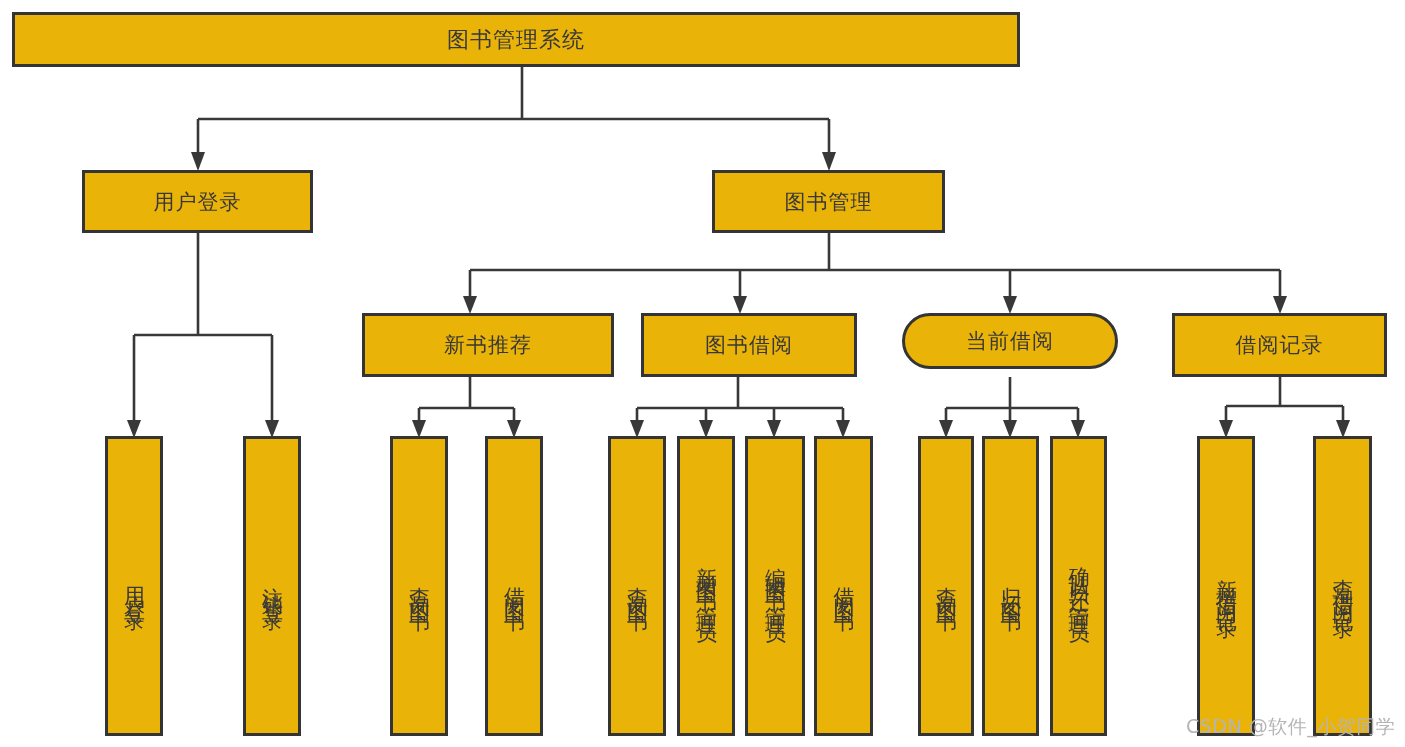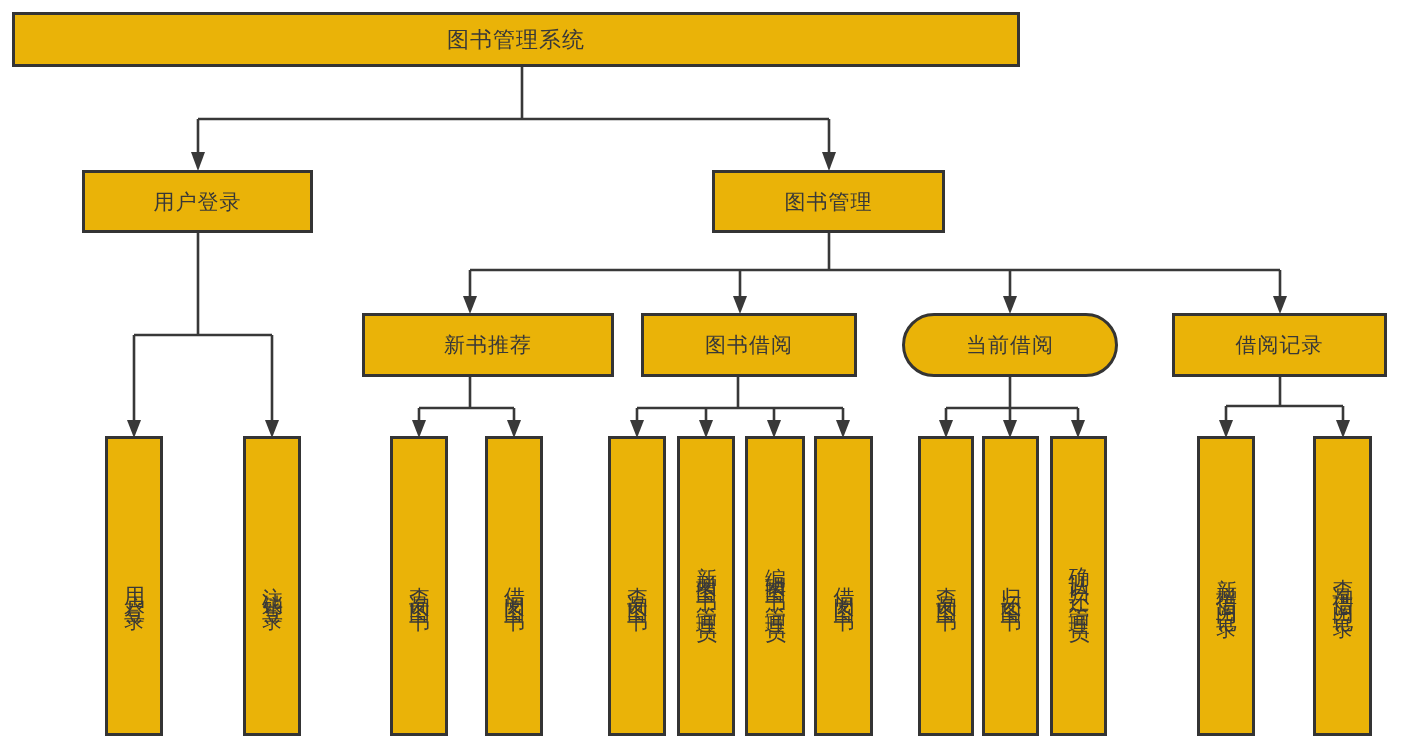--- a/index.html
+++ b/index.html
@@ -97,21 +97,21 @@
     </g>
   </svg>
 
   <div class="node root" style="left:12px;top:12px;width:1008px;height:55px;">图书管理系统</div>
 
   <div class="node h" style="left:82px;top:170px;width:231px;height:63px;">用户登录</div>
   <div class="node h" style="left:712px;top:170px;width:233px;height:63px;text-align:center;">图书管理</div>
 
   <div class="node h" style="left:362px;top:313px;width:252px;height:64px;">新书推荐</div>
   <div class="node h" style="left:632px;top:313px;width:216px;height:64px;margin-left:9px;">图书借阅</div>
-  <div class="node h" style="left:902px;top:313px;width:216px;height:64px;border-radius:32px;">当前借阅</div>
+  <div class="node h" style="left:902px;top:313px;width:216px;height:56px;border-radius:32px;">当前借阅</div>
   <div class="node h" style="left:1172px;top:313px;width:215px;height:64px;">借阅记录</div>
 
   <div class="node v" style="left:105px;top:436px;width:58px;height:300px;">
     <span>用户登录</span>
   </div>
   <div class="node v" style="left:243px;top:436px;width:58px;height:300px;">
     <span>注销登录</span>
   </div>
 
   <div class="node v" style="left:390px;top:436px;width:58px;height:300px;">
@@ -144,14 +144,15 @@
     <span>确认归还（管理员）</span>
   </div>
 
   <div class="node v" style="left:1197px;top:436px;width:58px;height:300px;">
     <span>新增借阅记录</span>
   </div>
   <div class="node v" style="left:1313px;top:436px;width:59px;height:300px;">
     <span>查询借阅记录</span>
   </div>
 
+  <div class="watermark">CSDN @软件_小贺同学</div>
 
 </div>
 
 </body></html>

